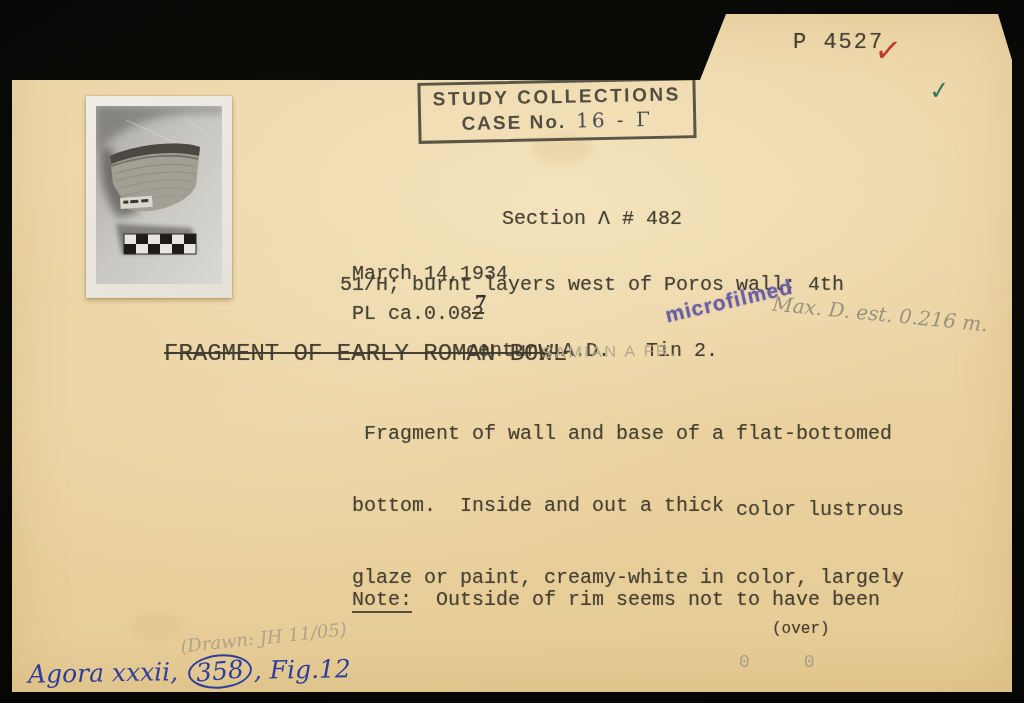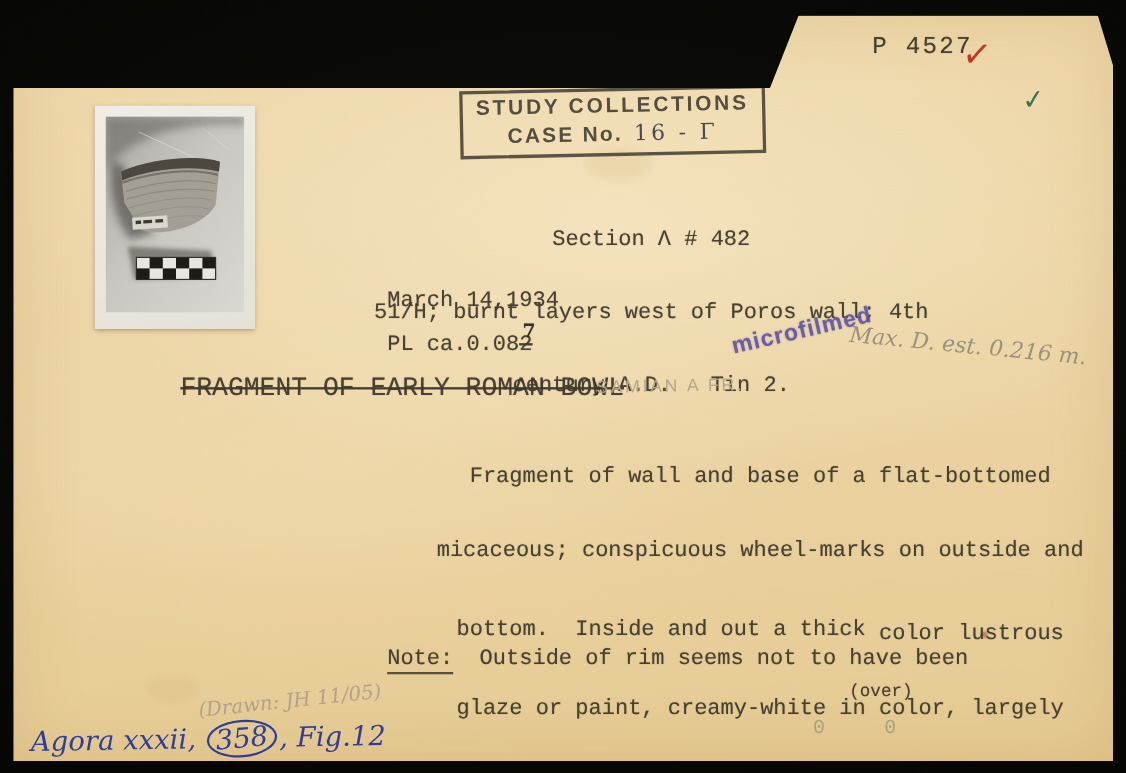--- a/index.html
+++ b/index.html
@@ -24,21 +24,21 @@
   }
   .stain { position:absolute; border-radius:50%; filter: blur(3px); }
 
   .typed {
     font-family: "Liberation Mono", monospace;
     color: rgba(62,58,46,0.92);
     white-space: pre;
     text-shadow: 0 0 1px rgba(62,58,46,0.45);
   }
   .t20 { font-size: 20px; line-height: 22px; }
-  .body-block div { line-height: 23px; margin-left: 45px; }
+  .body-block div { line-height: 23px; }
 
   .catalog-num { position:absolute; left:781px; top:16px; font-size:22px; letter-spacing:2px; }
   .check-red {
     position:absolute; left:863px; top:18px;
     color:#bf3a2b; font-size:31px; font-weight:bold;
     transform: rotate(8deg) scaleY(1.1);
     font-family:"DejaVu Sans", sans-serif;
   }
   .check-green {
     position:absolute; left:917px; top:62px;
@@ -228,21 +228,20 @@
   <div class="typed t20 dims-line"><span>PL ca.0.08</span><span class="struck-digit"><span>2</span><span class="corr-seven">7</span></span></div>
 
   <div class="microfilm">microfilmed</div>
   <div class="max-d">Max. D. est. 0.216 m.</div>
 
   <div class="typed struck-title">FRAGMENT OF EARLY ROMAN BOWL</div>
   <div class="pencil-note">SAMIAN A FR.</div>
 
   <div class="typed t20 body-block">
     <div>Fragment of wall and base of a flat-bottomed</div>
-    <div>micaceous; conspicuous wheel-marks on outside and</div>
     <div class="gap-before"><span>bottom.  Inside and out a thick</span><span class="offset-low"> color lustrous</span></div>
     <div class="gap-before">glaze or paint, creamy-white in color, largely</div>
     
     
   </div>
 
   <div class="typed t20 note-block">
     <div><span class="u">Note:</span><span>  Outside of rim seems not to have been</span></div>
     
   </div>

